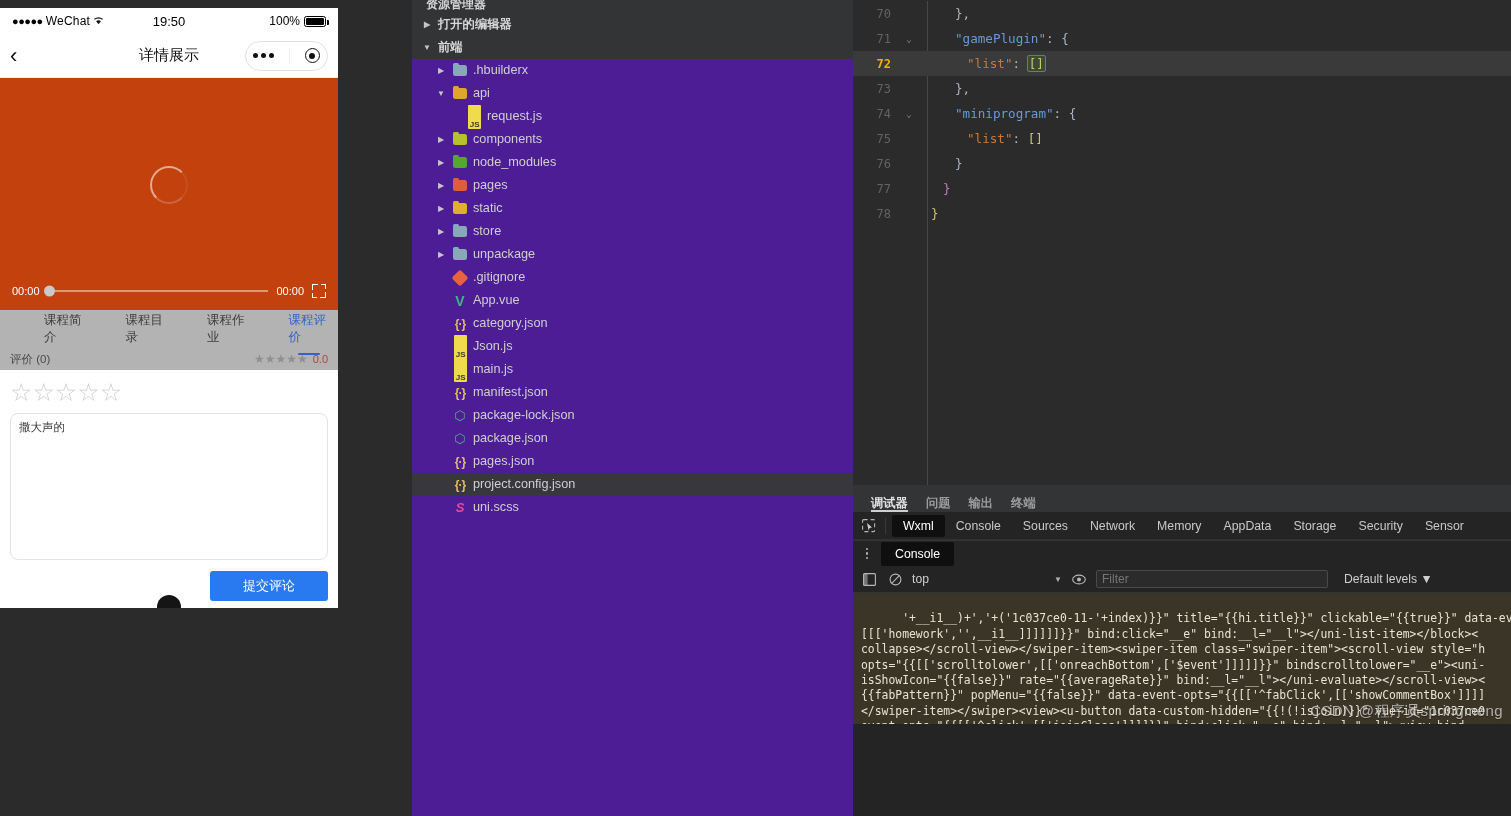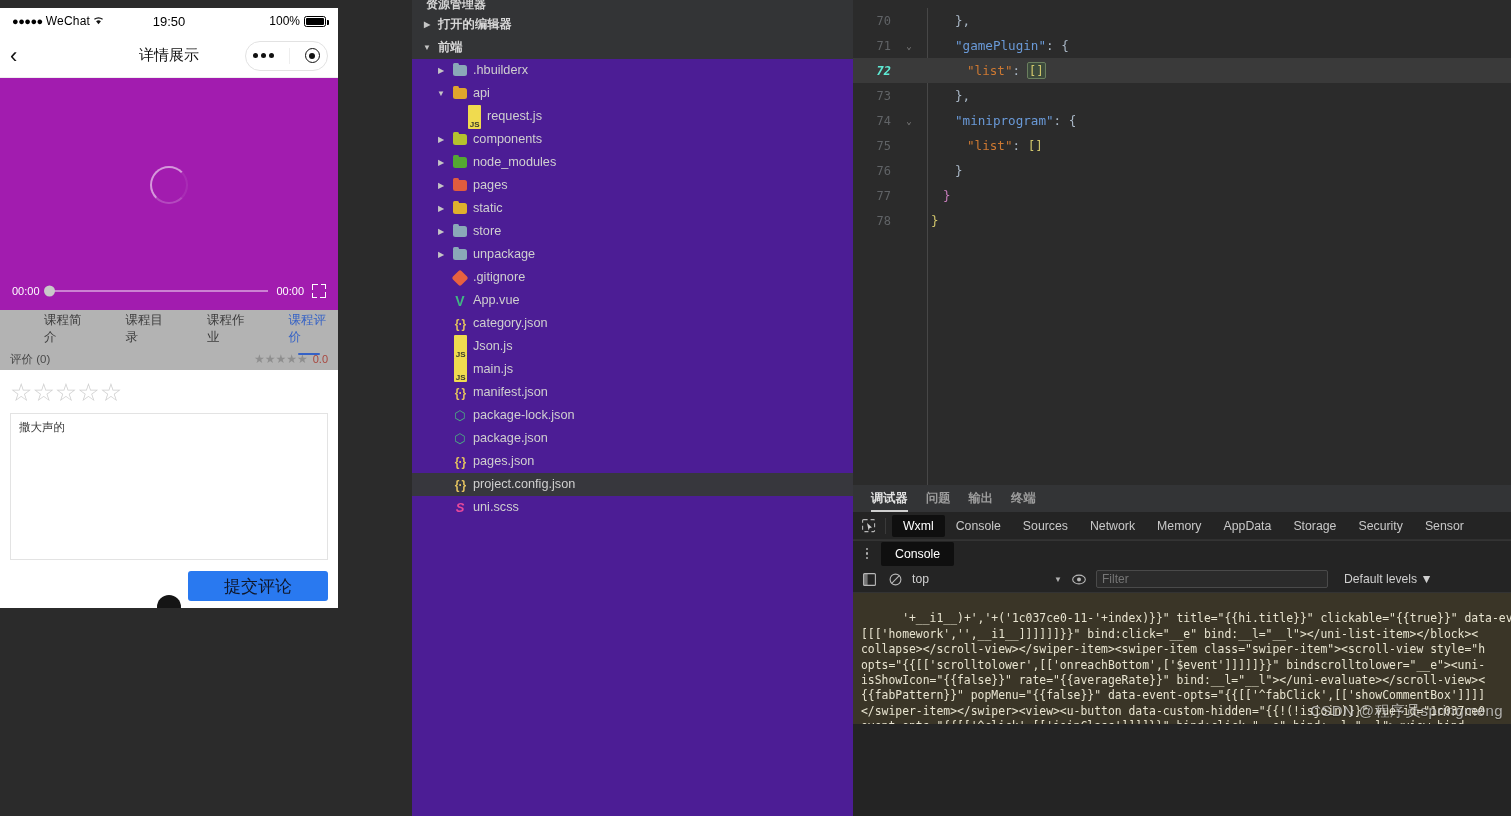--- a/index.html
+++ b/index.html
@@ -56,21 +56,21 @@
   .capsule .dots { display: flex; gap: 3px; }
   .capsule .dots b { width: 5px; height: 5px; border-radius: 50%; background: #111; display: block; }
   .capsule .target {
     width: 15px; height: 15px; border-radius: 50%; border: 1.6px solid #111;
     display: flex; align-items: center; justify-content: center;
   }
   .capsule .target i { width: 6px; height: 6px; border-radius: 50%; background: #111; display: block; }
   .capsule .divider { width: 1px; height: 16px; background: #eee; }
 
   .video {
-    height: 232px; background: #a21caf; position: relative;
+    height: 232px; background: #c2410c; position: relative;
   }
   .spinner {
     position: absolute; left: 50%; top: 46%; transform: translate(-50%,-50%);
     width: 38px; height: 38px; border-radius: 50%;
     border: 2.5px solid rgba(255,255,255,.55);
     border-right-color: rgba(255,255,255,.08);
     border-bottom-color: rgba(255,255,255,.20);
   }
   .video-ctrl {
     position: absolute; left: 0; right: 0; bottom: 8px; height: 22px;
@@ -105,27 +105,27 @@
     height: 22px; background: #b3b3b3; display: flex; align-items: center;
     padding: 0 10px; font-size: 11.5px; color: #4a4a4a;
   }
   .rating-right { margin-left: auto; display: flex; align-items: center; gap: 2px; }
   .star-sm { color: #8f8f8f; font-size: 12px; }
   .rating-val { color: #a8463e; font-size: 11px; margin-left: 3px; }
 
   .comment-panel { background: #fff; padding: 10px 10px 0 10px; height: 243px; position: relative; }
   .star-row { display: flex; gap: 8px; font-size: 25px; color: #cfcfcf; line-height: 1; margin-bottom: 8px; }
   .textarea-box {
-    border: 1px solid #e3e3e3; border-radius: 0; height: 147px; padding: 6px 8px;
+    border: 1px solid #e3e3e3; border-radius: 8px; height: 147px; padding: 6px 8px;
     font-size: 11.5px; color: #3a3a3a; position: relative; background: #fff;
   }
   .submit-row { display: flex; justify-content: flex-end; padding-top: 11px; }
   .submit-btn {
-    background: #2979f0; color: #0f172a; font-size: 17px; border: none;
-    width: 140px; height: 30px; border-radius: 3px; cursor: pointer;
+    background: #2979f0; color: #ffffff; font-size: 13px; border: none;
+    width: 118px; height: 30px; border-radius: 3px; cursor: pointer;
   }
   .home-indicator {
     position: absolute; left: 50%; transform: translateX(-50%); bottom: -11px;
     width: 24px; height: 24px; border-radius: 50%; background: #151515;
   }
 
   
   #filetree {
     position: absolute; left: 412px; top: 0; width: 441px; height: 816px;
     background: #4c1d95; color: #cfcfcf; font-size: 12.7px;
@@ -157,51 +157,51 @@
   .vueico { color: #41b883; font-size: 14px; font-weight: bold; line-height: 1; }
   .npmico {
     width: 13px; height: 14px; color: #4caf82; font-size: 13px; line-height: 1;
     display:flex; align-items:center; justify-content:center;
   }
   .scssico { color: #e7489b; font-size: 13px; font-weight: bold; font-style: italic; }
   .ft-label { line-height: 1; }
 
   
   #editor {
-    position: absolute; left: 853px; top: 8px; width: 658px; height: 485px;
+    position: absolute; left: 853px; top: 1px; width: 658px; height: 485px;
     background: #2b2b2b; overflow: hidden;
     font-family: "DejaVu Sans Mono", monospace; font-size: 12.6px;
   }
   .code-line { height: 25px; display: flex; align-items: center; position: relative; }
   .code-line.active { background: #3a3a3a; }
   .ln {
     width: 46px; text-align: right; color: #606366; font-size: 12px; flex: none;
     padding-right: 8px; font-family: "DejaVu Sans Mono", monospace;
   }
-  .code-line.active .ln { color: #5eead4; font-weight: bold; font-style: italic; }
+  .code-line.active .ln { color: #eab308; font-weight: bold; }
   .fold { width: 20px; text-align: center; color: #8c8c8c; font-size: 9px; flex: none; }
   .code-text { white-space: pre; color: #a9b7c6; }
   .tok-key { color: #6a9ad8; }
   .tok-prop { color: #cc7832; }
   .tok-brk { color: #a9b7c6; }
   .tok-y { color: #d0c56b; }
   .tok-p { color: #c77dbb; }
   .sel-box { background: #3c4a3c; outline: 1px solid #6b7f5e; padding: 0 1px; border-radius: 1px;}
   .guide { position: absolute; left: 74px; top: 0; bottom: 0; width: 1px; background: #474747; }
 
   
   #devtools {
     position: absolute; left: 853px; top: 485px; width: 658px; height: 331px;
     background: #242424; color: #ccc; overflow: hidden;
   }
   .dt-toprow {
     height: 27px; display: flex; align-items: flex-end; gap: 18px; padding-left: 18px;
     background: #333436; font-size: 12.3px; color: #9c9c9c; font-weight: bold;
   }
-  .dt-toprow .item { padding-bottom: 5px; position: relative; }
+  .dt-toprow .item { position: relative; }
   .dt-toprow .item.active { color: #e3e3e3; }
   .dt-toprow .item.active::after {
     content: ""; position: absolute; left: 0; right: 0; bottom: 0; height: 1.6px; background: #cfcfcf;
   }
   .dt-tabs {
     height: 28px; display: flex; align-items: center; gap: 0; background: #242424;
     border-bottom: 1px solid #303030; padding-left: 4px; font-size: 12.3px;
   }
   .inspect-ico {
     width: 24px; height: 22px; display: flex; align-items: center; justify-content: center;

